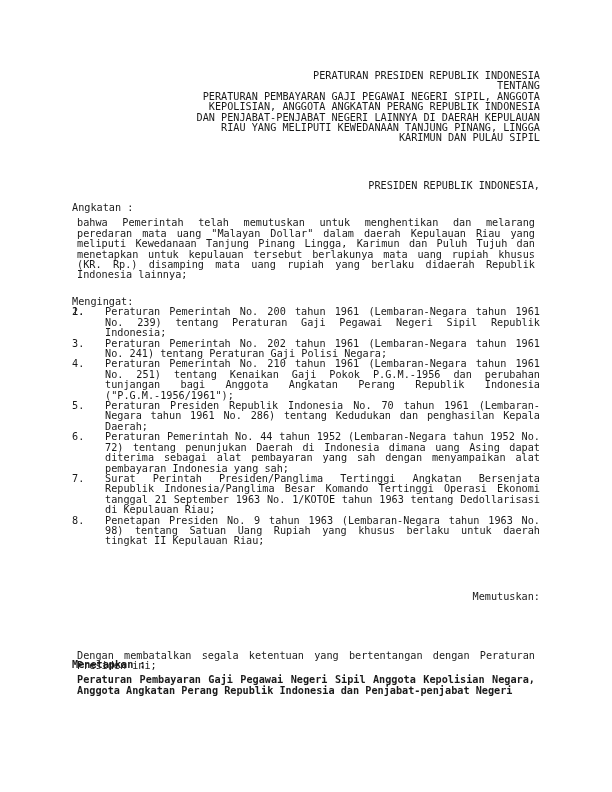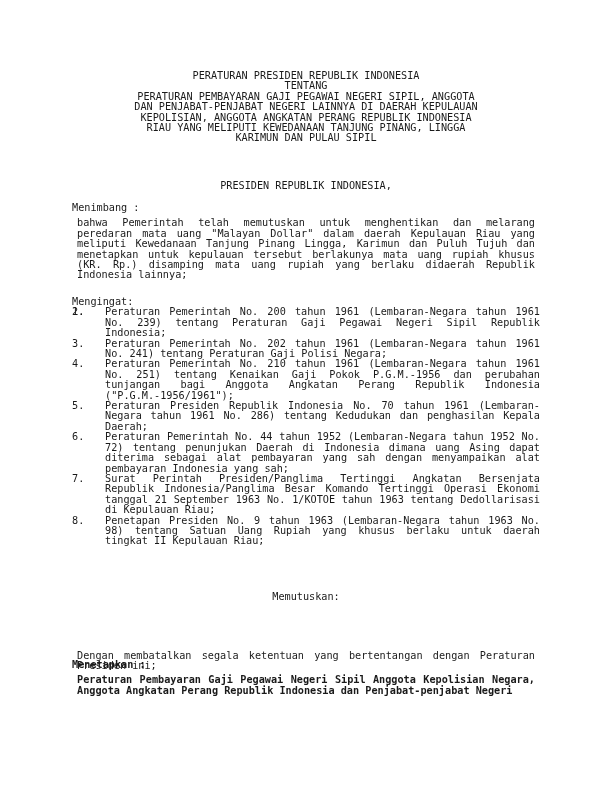--- a/index.html
+++ b/index.html
@@ -2,50 +2,50 @@
 <html><head>
 <meta charset="utf-8">
 <style>
   html, body { margin: 0; padding: 0; background: #ffffff; }
   body { width: 612px; height: 792px; position: relative; overflow: hidden; }
   .page {
     position: absolute; left: 0; top: 0; width: 612px; height: 792px;
     font-family: "DejaVu Sans Mono", "Liberation Mono", monospace;
     font-size: 10.2px; color: #1a1a1a; line-height: 10.4px;
   }
-  .center { position: absolute; left: 72px; width: 468px; text-align: center; }
+  .center { position: absolute; left: 72px; width: 468px; text-align: right; }
   .title-block { top: 71px; }
   .title-line { display: block; white-space: pre; }
   .presiden { top: 181px; }
   .body-block { position: absolute; left: 72px; width: 468px; }
   .para { text-align: justify; text-align-last: left; margin: 5px; }
   .label { display: block; }
   .list { margin: 0; padding: 0; list-style: none; }
   .list-item { position: relative; padding-left: 33px; text-align: justify; text-align-last: left; }
   .list-num { position: absolute; left: 0; top: 0; }
 </style>
 </head>
 <body>
 
 <div class="page">
 
   <div class="center title-block">
     <span class="title-line">PERATURAN PRESIDEN REPUBLIK INDONESIA</span>
     <span class="title-line">TENTANG</span>
     <span class="title-line">PERATURAN PEMBAYARAN GAJI PEGAWAI NEGERI SIPIL, ANGGOTA</span>
+    <span class="title-line">KEPOLISIAN, ANGGOTA ANGKATAN PERANG REPUBLIK INDONESIA</span>
     <span class="title-line">DAN PENJABAT-PENJABAT NEGERI LAINNYA DI DAERAH KEPULAUAN</span>
-    <span class="title-line">KEPOLISIAN, ANGGOTA ANGKATAN PERANG REPUBLIK INDONESIA</span>
     <span class="title-line">RIAU YANG MELIPUTI KEWEDANAAN TANJUNG PINANG, LINGGA</span>
     <span class="title-line">KARIMUN DAN PULAU SIPIL</span>
   </div>
 
   <div class="center presiden">PRESIDEN REPUBLIK INDONESIA,</div>
 
   <div class="body-block" style="top:203px;">
-    <span class="label">Menimbang :</span>
+    <span class="label">Angkatan :</span>
     <p class="para">bahwa Pemerintah telah memutuskan untuk menghentikan dan melarang peredaran mata uang "Malayan Dollar" dalam daerah Kepulauan Riau yang meliputi Kewedanaan Tanjung Pinang Lingga, Karimun dan Puluh Tujuh dan menetapkan untuk kepulauan tersebut berlakunya mata uang rupiah khusus (KR. Rp.) disamping mata uang rupiah yang berlaku didaerah Republik Indonesia lainnya;</p>
   </div>
 
   <div class="body-block" style="top:297px;">
     <span class="label">Mengingat:</span>
     <ul class="list">
       <li class="list-item"><span class="list-num">1.</span></li>
       <li class="list-item"><span class="list-num">2.</span><span>Peraturan Pemerintah No. 200 tahun 1961 (Lembaran-Negara tahun 1961 No. 239) tentang Peraturan Gaji Pegawai Negeri Sipil Republik Indonesia;</span></li>
       <li class="list-item"><span class="list-num">3.</span><span>Peraturan Pemerintah No. 202 tahun 1961 (Lembaran-Negara tahun 1961 No. 241) tentang Peraturan Gaji Polisi Negara;</span></li>
       <li class="list-item"><span class="list-num">4.</span><span>Peraturan Pemerintah No. 210 tahun 1961 (Lembaran-Negara tahun 1961 No. 251) tentang Kenaikan Gaji Pokok P.G.M.-1956 dan perubahan tunjangan bagi Anggota Angkatan Perang Republik Indonesia ("P.G.M.-1956/1961");</span></li>

